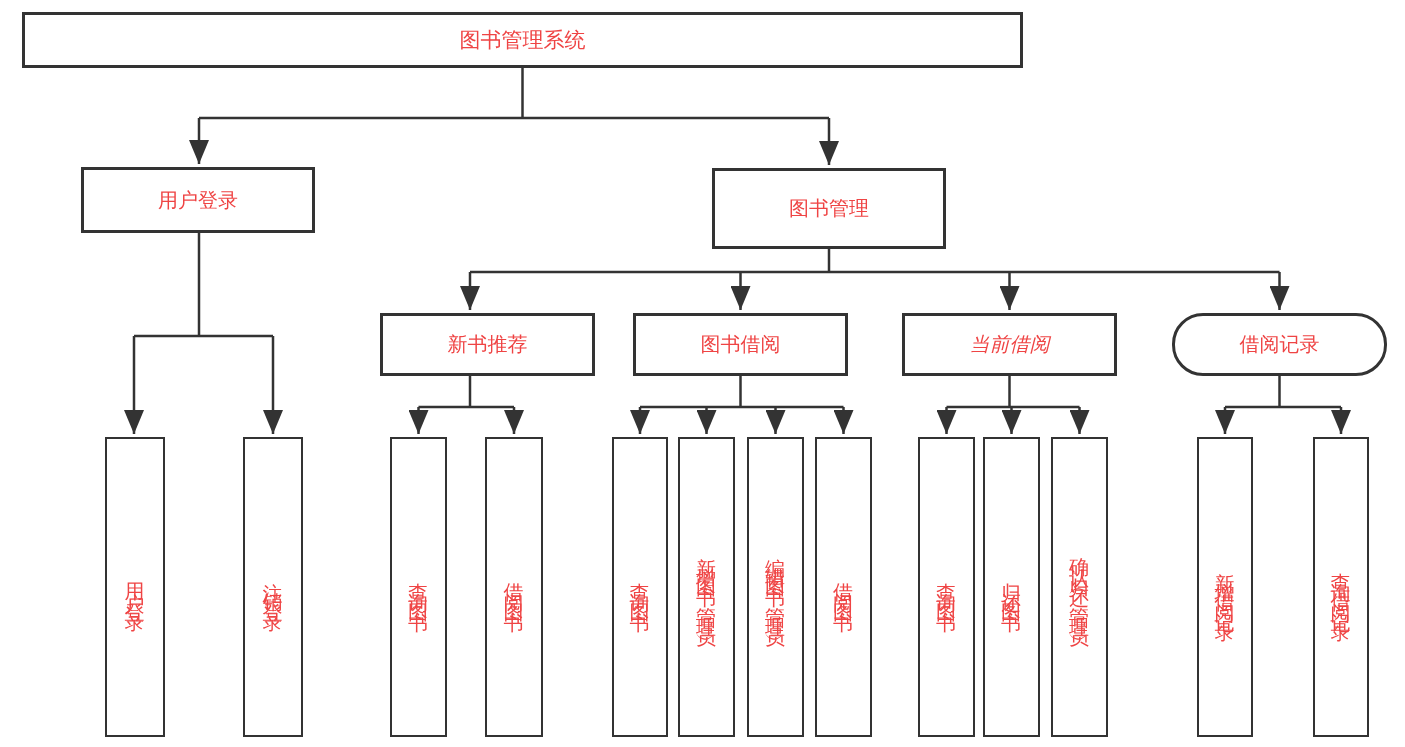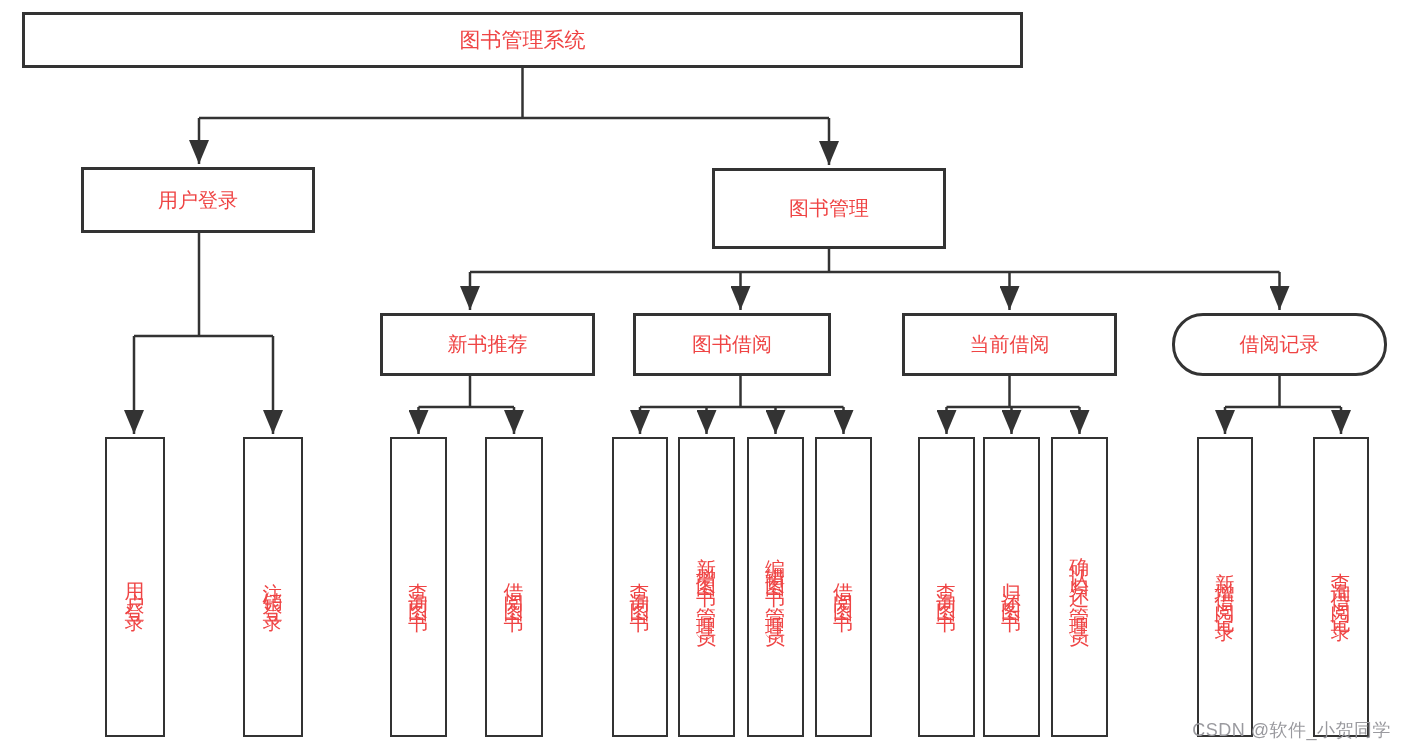--- a/index.html
+++ b/index.html
@@ -44,22 +44,22 @@
     writing-mode: vertical-lr;
     text-orientation: mixed;
     font-size: 20px;
     letter-spacing: 10px;
     line-height: 1;
   }
   #n-root           { left: 22px;   top: 12px;  width: 1001px; height: 56px; font-size: 21px; }
   #n-user-login     { left: 81px;   top: 167px; width: 234px;  height: 66px; }
   #n-book-mgmt      { left: 712px;  top: 168px; width: 234px;  height: 81px; }
   #n-new-book       { left: 363px;  top: 313px; width: 215px;  height: 63px; margin-left: 17px; }
-  #n-book-borrow    { left: 633px;  top: 313px; width: 198px;  height: 63px; }
-  #n-current-borrow { left: 902px;  top: 313px; width: 215px;  height: 63px; }
+  #n-book-borrow    { left: 633px;  top: 313px; width: 215px;  height: 63px; }
+  #n-current-borrow { left: 902px;  top: 313px; width: 215px;  height: 63px; font-style: italic; }
   #n-borrow-records { left: 1172px; top: 313px; width: 215px;  height: 63px; border-radius: 31px; }
 
   #l-user-login     { left: 105px;  width: 60px; }
   #l-logout         { left: 243px;  width: 60px; }
   #l-query-1        { left: 390px;  width: 57px; }
   #l-borrow-1       { left: 485px;  width: 58px; }
   #l-query-2        { left: 612px;  width: 56px; }
   #l-add-books      { left: 678px;  width: 57px; }
   #l-edit-books     { left: 747px;  width: 57px; }
   #l-borrow-2       { left: 815px;  width: 57px; }
@@ -154,14 +154,13 @@
   <div class="node v" id="l-edit-books">编辑图书（管理员）</div>
   <div class="node v" id="l-borrow-2">借阅图书</div>
 
   <div class="node v" id="l-query-3">查询图书</div>
   <div class="node v" id="l-return-books">归还图书</div>
   <div class="node v" id="l-confirm-return">确认归还（管理员）</div>
 
   <div class="node v" id="l-add-record">新增借阅记录</div>
   <div class="node v" id="l-query-record">查询借阅记录</div>
 
-  <div id="watermark">CSDN @软件_小贺同学</div>
 </div>
 
 </body></html>

